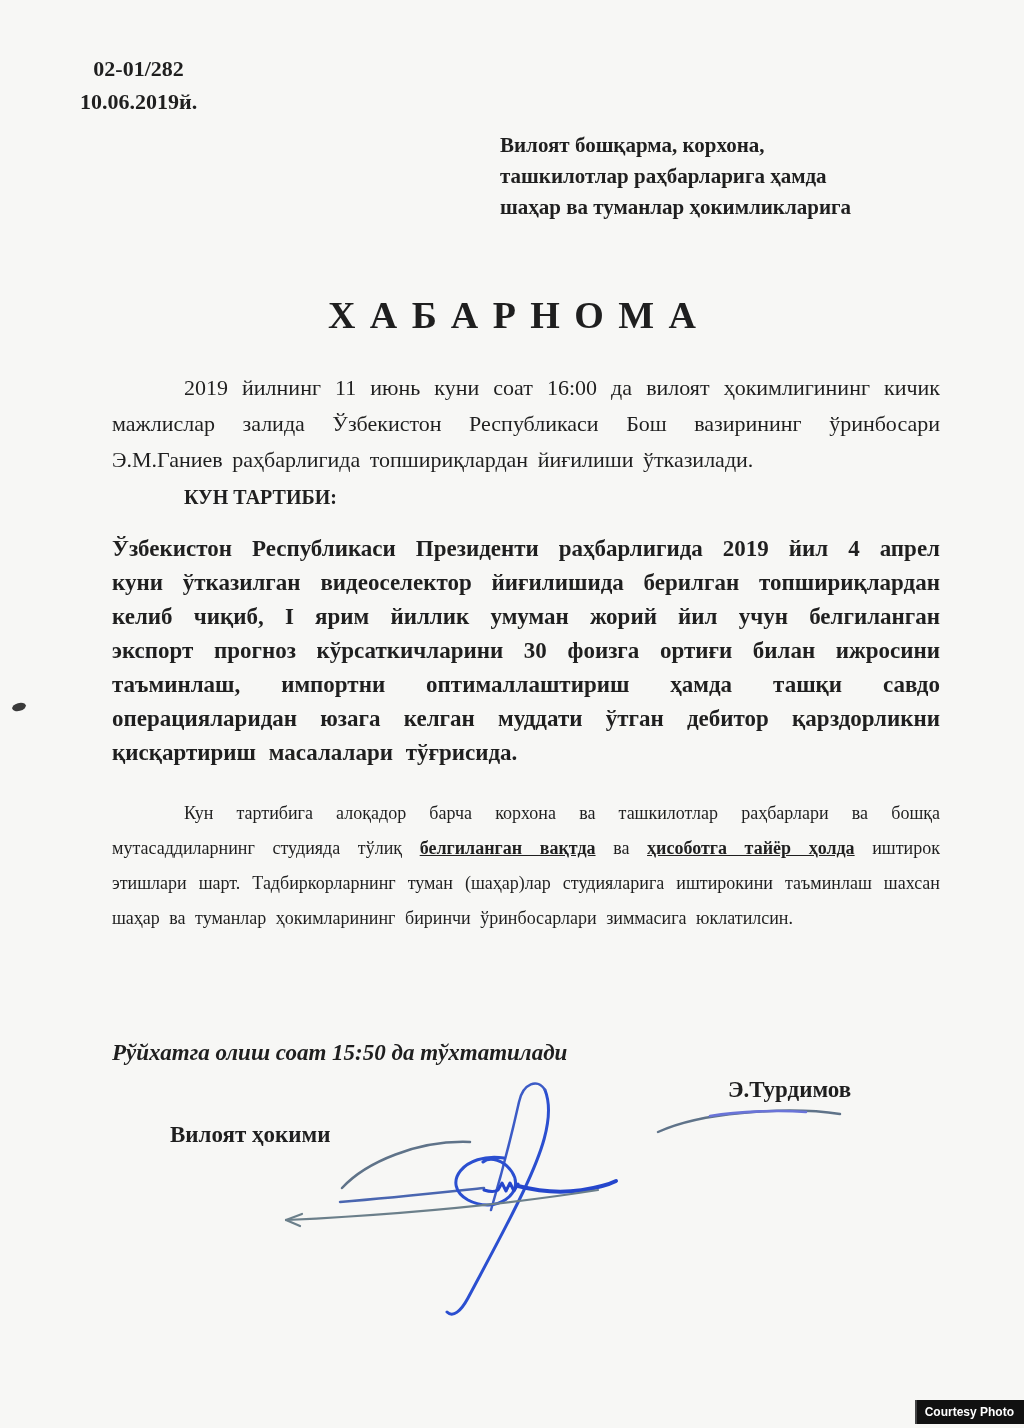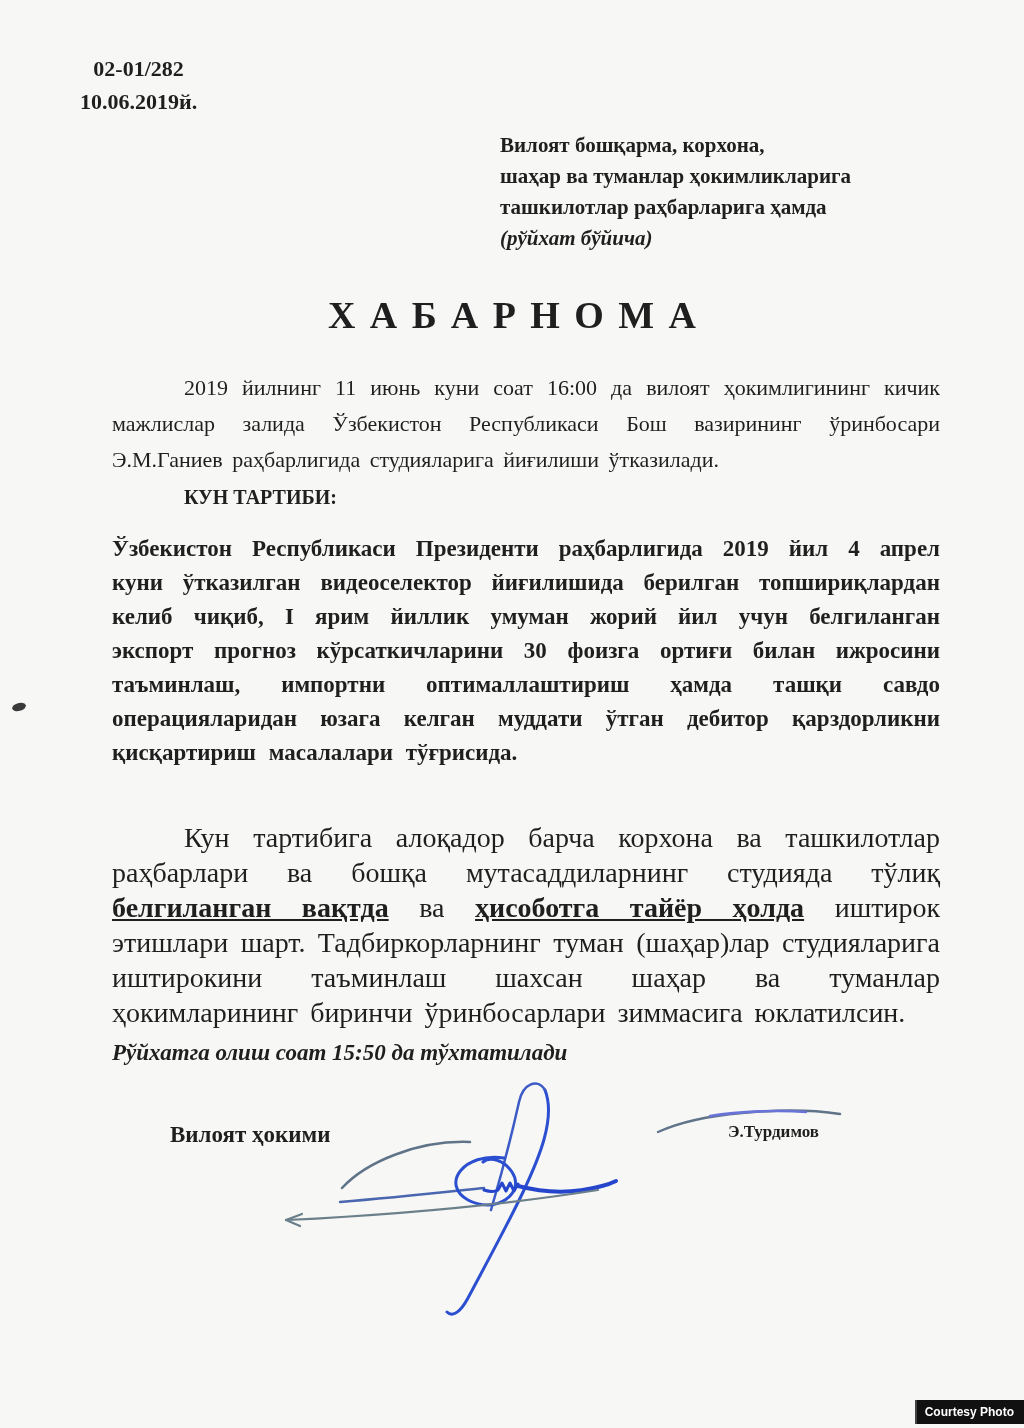--- a/index.html
+++ b/index.html
@@ -24,31 +24,31 @@
   .doc-title {
     left:0; top:293px; width:1024px;
     text-align:center; font-size:38px; font-weight:bold;
     letter-spacing:0.38em; text-indent:0.38em;
   }
 
   .body-text { left:112px; width:828px; text-align:justify; }
   .p1 { top:370px; font-size:22px; line-height:36px; text-indent:72px; word-spacing:4px; }
   .agenda-heading { left:184px; top:486px; font-size:20px; font-weight:bold; }
   .p2 { top:532px; font-size:23px; line-height:34px; text-indent:0; font-weight:bold; word-spacing:7px; }
-  .p3 { top:820px; font-size:28px; line-height:35px; text-indent:72px; word-spacing:5px; }
+  .p3 { top:796px; font-size:18px; line-height:35px; text-indent:72px; word-spacing:5px; }
   .bu { font-weight:bold; text-decoration:underline; }
   .b  { font-weight:normal; }
 
   .reg-note {
     left:112px; top:1040px; width:828px;
     text-align:left; font-size:23px; font-weight:bold; font-style:italic;
   }
 
   .signer-title { left:170px; top:1122px; font-size:23px; font-weight:bold; }
-  .signer-name  { left:728px; top:1122px; font-size:17px; font-weight:bold; }
+  .signer-name  { left:728px; top:1077px; font-size:23px; font-weight:bold; }
 
   .sig-svg { left:240px; top:1078px; }
 
   .speck {
     left:12px; top:703px; width:14px; height:8px;
     background:#3a3a3a; border-radius:50%; transform:rotate(-15deg);
   }
 
   .watermark {
     right:0; top:1400px; height:24px;
@@ -62,28 +62,27 @@
 </head>
 <body>
 
 <div class="abs ref-block">
   <div>02-01/282</div>
   <div>10.06.2019й.</div>
 </div>
 
 <div class="abs addressee">
   <div>Вилоят бошқарма, корхона,</div>
+  <div>ташкилотлар раҳбарларига ҳамда</div>
   <div>шаҳар ва туманлар ҳокимликларига</div>
-  <div>ташкилотлар раҳбарларига ҳамда</div>
-  <div class="note">(рўйхат бўйича)</div>
 </div>
 
 <div class="abs doc-title">ХАБАРНОМА</div>
 
-<p class="abs body-text p1"><span>2019 йилнинг </span><span class="b">11 июнь</span><span> куни </span><span class="b">соат 16:00</span><span> да вилоят ҳокимлигининг кичик мажлислар залида Ўзбекистон Республикаси Бош вазирининг ўринбосари Э.М.Ганиев раҳбарлигида </span><span class="b">студияларига йиғилиши ўтказилади.</span></p>
+<p class="abs body-text p1"><span>2019 йилнинг </span><span class="b">11 июнь</span><span> куни </span><span class="b">соат 16:00</span><span> да вилоят ҳокимлигининг кичик мажлислар залида Ўзбекистон Республикаси Бош вазирининг ўринбосари Э.М.Ганиев раҳбарлигида </span><span class="b">топшириқлардан йиғилиши ўтказилади.</span></p>
 
 <div class="abs agenda-heading">КУН ТАРТИБИ:</div>
 
 <p class="abs body-text p2">Ўзбекистон Республикаси Президенти раҳбарлигида 2019 йил 4 апрел куни ўтказилган видеоселектор йиғилишида берилган топшириқлардан келиб чиқиб, I ярим йиллик умуман жорий йил учун белгиланган экспорт прогноз кўрсаткичларини 30 фоизга ортиғи билан ижросини таъминлаш, импортни оптималлаштириш ҳамда ташқи савдо операцияларидан юзага келган муддати ўтган дебитор қарздорликни қисқартириш масалалари тўғрисида.</p>
 
 <p class="abs body-text p3"><span>Кун тартибига алоқадор барча корхона ва ташкилотлар раҳбарлари ва бошқа мутасаддиларнинг студияда тўлиқ </span><span class="bu">белгиланган вақтда</span><span> ва </span><span class="bu">ҳисоботга тайёр ҳолда</span><span> иштирок этишлари шарт. Тадбиркорларнинг туман (шаҳар)лар студияларига иштирокини таъминлаш шахсан шаҳар ва туманлар ҳокимларининг биринчи ўринбосарлари зиммасига юклатилсин.</span></p>
 
 <div class="abs reg-note">Рўйхатга олиш соат 15:50 да тўхтатилади</div>
 
 <div class="abs signer-title">Вилоят ҳокими</div>

